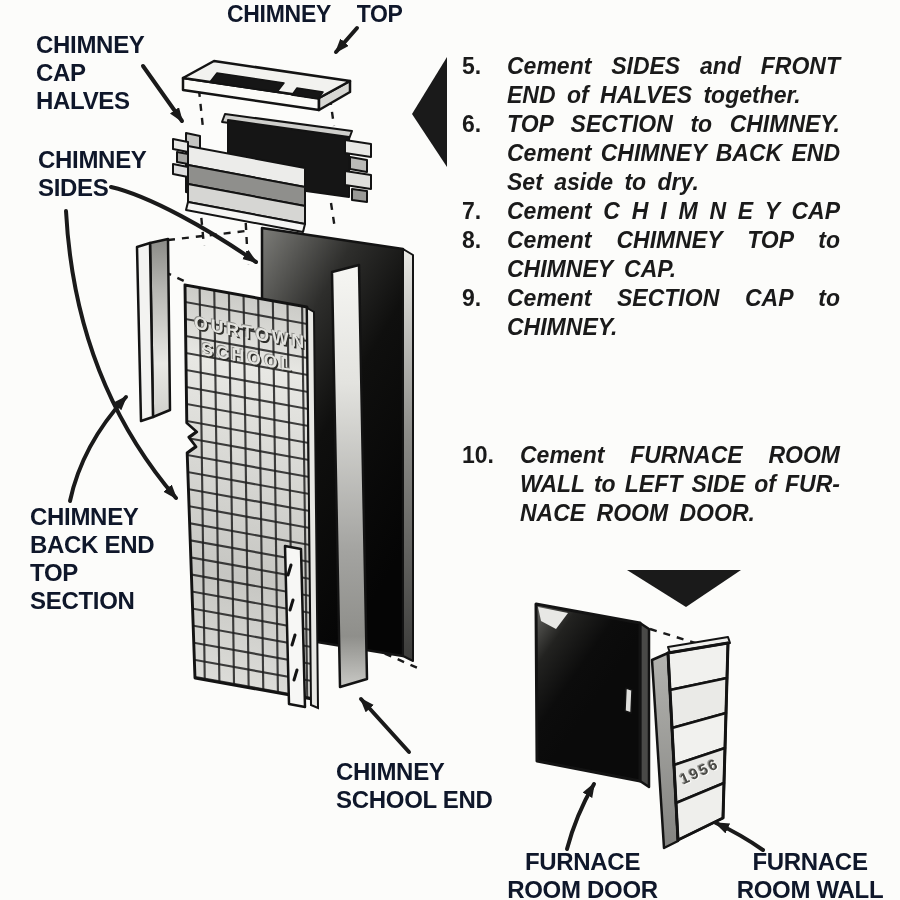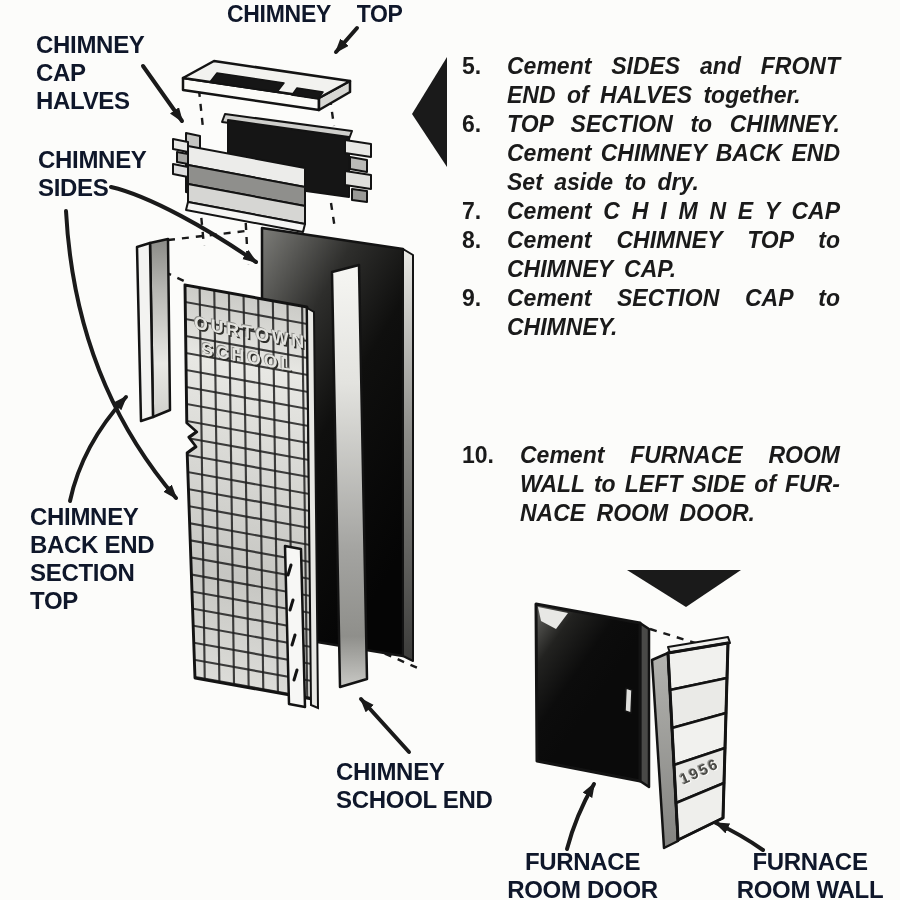--- a/index.html
+++ b/index.html
@@ -209,22 +209,22 @@
 </div>
 
 <div class="lbl" style="left:38px;top:146px;">
   <div>CHIMNEY</div>
   <div>SIDES</div>
 </div>
 
 <div class="lbl" style="left:30px;top:503px;">
   <div>CHIMNEY</div>
   <div>BACK END</div>
+  <div>TOP</div>
   <div>SECTION</div>
-  <div>TOP</div>
 </div>
 
 <div class="lbl" style="left:336px;top:758px;">
   <div>CHIMNEY</div>
   <div>SCHOOL END</div>
 </div>
 
 <div class="lbl lbl-center" style="left:500px;top:848px;width:165px;">
   <div>FURNACE</div>
   <div>ROOM DOOR</div>

